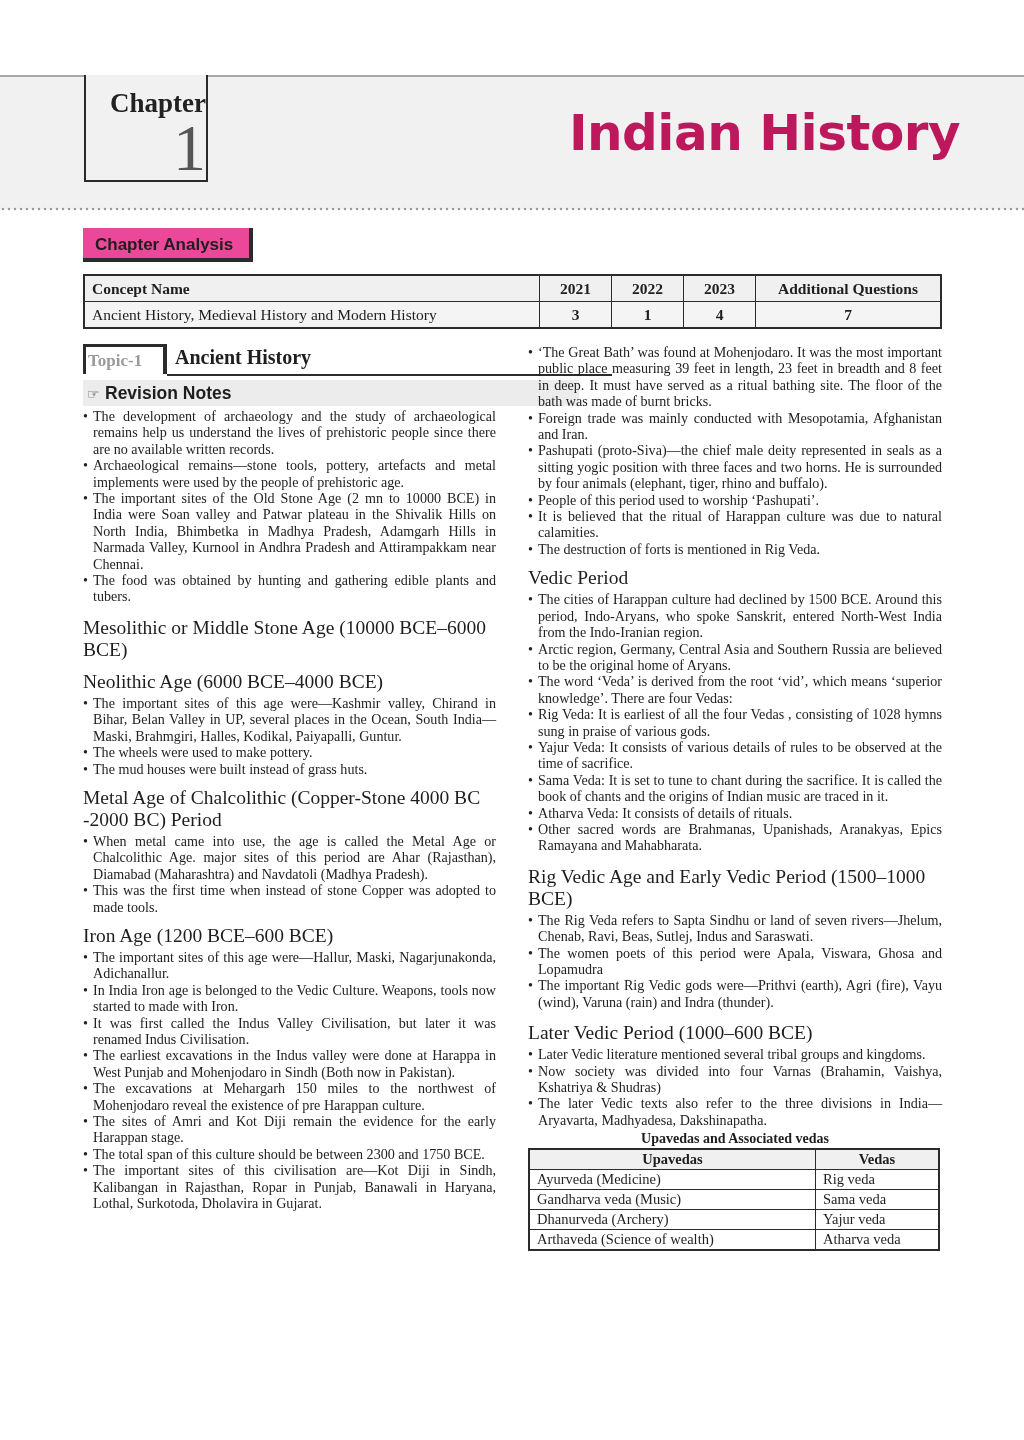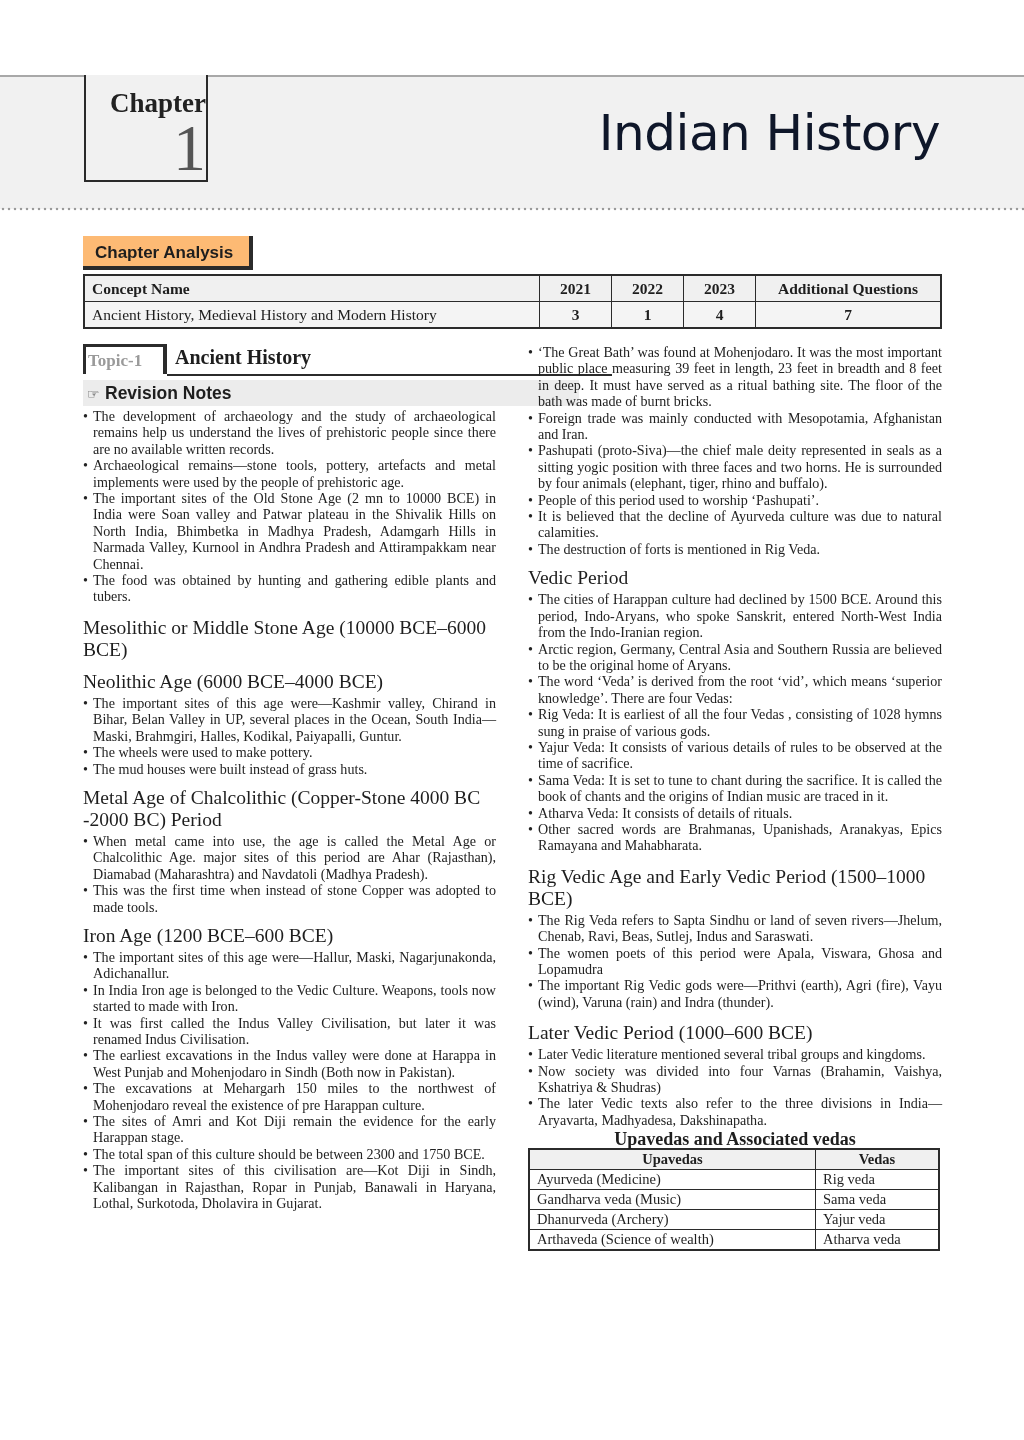--- a/index.html
+++ b/index.html
@@ -16,28 +16,28 @@
     background-image: radial-gradient(circle, #9a9a9a 1.4px, transparent 1.6px);
     background-size: 6px 4px;
   }
   .chapter-box {
     position: absolute; left: 84px; top: 75px; width: 120px; height: 105px;
     border: 2px solid #2a2a2a; border-top: none; background: #f1f1f1; text-align: right;
   }
   .chapter-word { font-size: 27px; font-weight: bold; margin-top: 14px; line-height: 28px; color: #222; }
   .chapter-num { font-size: 66px; line-height: 62px; color: #555; font-family: "Liberation Serif", serif; }
   .chapter-title {
-    position: absolute; right: 84px; top: 104px; font-family: "DejaVu Sans", "Liberation Sans", sans-serif;
-    font-size: 50px; color: #0f172a; letter-spacing: -0.5px; font-weight: normal;
+    position: absolute; right: 64px; top: 104px; font-family: "DejaVu Sans", "Liberation Sans", sans-serif;
+    font-size: 50px; color: #be185d; letter-spacing: -0.5px; font-weight: bold;
   }
   .analysis-tab {
     position: absolute; left: 83px; top: 228px; width: 170px; height: 34px;
-    background: #fdba74; border-right: 4px solid #2b2b2b; border-bottom: 4px solid #2b2b2b;
+    background: #ec4899; border-right: 4px solid #2b2b2b; border-bottom: 4px solid #2b2b2b;
     font-family: "Liberation Sans", sans-serif; font-weight: bold; font-size: 17px;
-    line-height: 34px; padding-left: 12px; box-sizing: border-box; color: #1e1e1e; margin-top: 8px;
+    line-height: 34px; padding-left: 12px; box-sizing: border-box; color: #1e1e1e;
   }
   table.analysis {
     position: absolute; left: 83px; top: 274px; width: 859px; border-collapse: collapse;
     font-size: 15.5px; border: 2px solid #2b2b2b;
   }
   table.analysis td, table.analysis th { border: 1px solid #2b2b2b; height: 25px; padding: 0 7px; }
   table.analysis th { background: #f0f0f0; font-weight: bold; }
   table.analysis tr.data td { background: #f4f4f4; }
   .left-col { position: absolute; left: 83px; top: 344px; width: 413px; }
   .right-col { position: absolute; left: 528px; top: 344px; width: 414px; }
@@ -56,21 +56,21 @@
     font-family: "Liberation Sans", sans-serif; font-weight: bold; font-size: 17.5px; line-height: 26px; padding-left: 4px; box-sizing: border-box;
   }
   .revision-bar .ico { display: inline-block; width: 18px; font-weight: normal; font-size: 14px; color: #333; }
   h3 { font-size: 19.5px; font-weight: normal; margin: 8px 0 2px 0; line-height: 22px; color: #1e1e1e; }
   ul { list-style: none; margin: 0; padding: 0; }
   li {
     position: relative; padding-left: 10px; font-size: 14.1px; line-height: 16.4px; text-align: justify; color: #222;
   }
   li::before { content: "•"; position: absolute; left: 0; top: 0; }
   .gap-top { margin-top: 2px; }
-  .tbl-caption { text-align: center; font-weight: bold; font-size: 18px; margin-top: 2px; line-height: 18px; }
+  .tbl-caption { text-align: center; font-weight: bold; font-size: 14px; margin-top: 2px; line-height: 18px; }
   table.upaveda { width: 412px; border-collapse: collapse; font-size: 14.5px; border: 2px solid #2b2b2b; }
   table.upaveda td, table.upaveda th { border: 1px solid #2b2b2b; height: 19px; padding: 0 7px; text-align: left; font-weight: normal; }
   table.upaveda th { background: #f0f0f0; font-weight: bold; text-align: center; }
   table.upaveda td.v, table.upaveda th.v { width: 108px; margin-left: 25px; }
   .center { text-align: center; }
 </style>
 </head>
 <body>
 
 <div class="header-band"></div>
@@ -148,21 +148,21 @@
     <li>The important sites of this civilisation are—Kot Diji in Sindh, Kalibangan in Rajasthan, Ropar in Punjab, Banawali in Haryana, Lothal, Surkotoda, Dholavira in Gujarat.</li>
   </ul>
 </div>
 
 <div class="right-col">
   <ul>
     <li>‘The Great Bath’ was found at Mohenjodaro. It was the most important public place measuring 39 feet in length, 23 feet in breadth and 8 feet in deep. It must have served as a ritual bathing site. The floor of the bath was made of burnt bricks.</li>
     <li>Foreign trade was mainly conducted with Mesopotamia, Afghanistan and Iran.</li>
     <li>Pashupati (proto-Siva)—the chief male deity represented in seals as a sitting yogic position with three faces and two horns. He is surrounded by four animals (elephant, tiger, rhino and buffalo).</li>
     <li>People of this period used to worship ‘Pashupati’.</li>
-    <li>It is believed that the decline of Ayurveda culture was due to natural calamities.</li>
+    <li>It is believed that the ritual of Harappan culture was due to natural calamities.</li>
     <li>The destruction of forts is mentioned in Rig Veda.</li>
   </ul>
 
   <h3 style="margin-top:10px">Vedic Period</h3>
   <ul>
     <li>The cities of Harappan culture had declined by 1500 BCE. Around this period, Indo-Aryans, who spoke Sanskrit, entered North-West India from the Indo-Iranian region.</li>
     <li>Arctic region, Germany, Central Asia and Southern Russia are believed to be the original home of Aryans.</li>
     <li>The word ‘Veda’ is derived from the root ‘vid’, which means ‘superior knowledge’. There are four Vedas:</li>
     <li>Rig Veda: It is earliest of all the four Vedas , consisting of 1028 hymns sung in praise of various gods.</li>
     <li>Yajur Veda: It consists of various details of rules to be observed at the time of sacrifice.</li>

